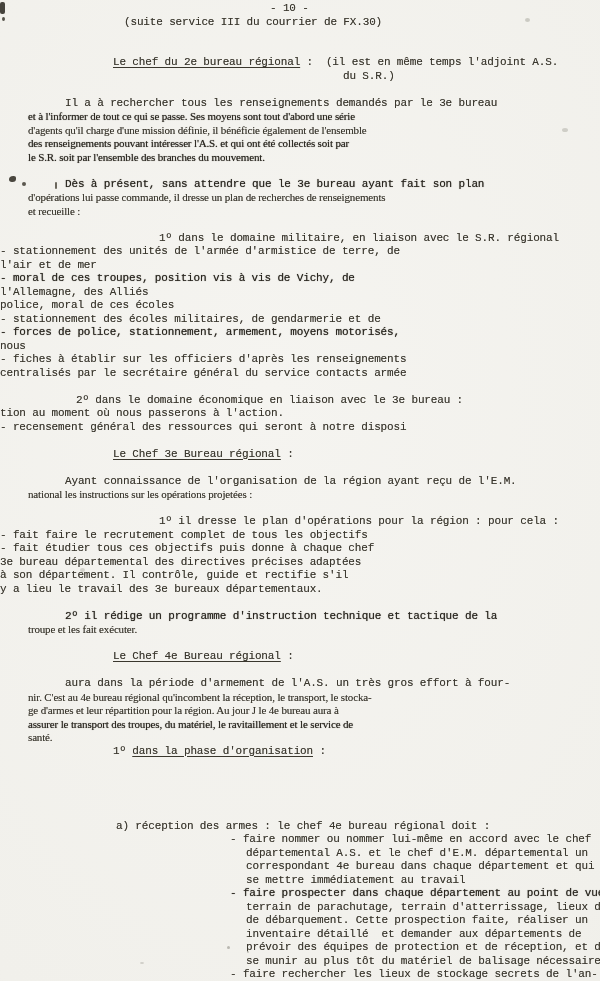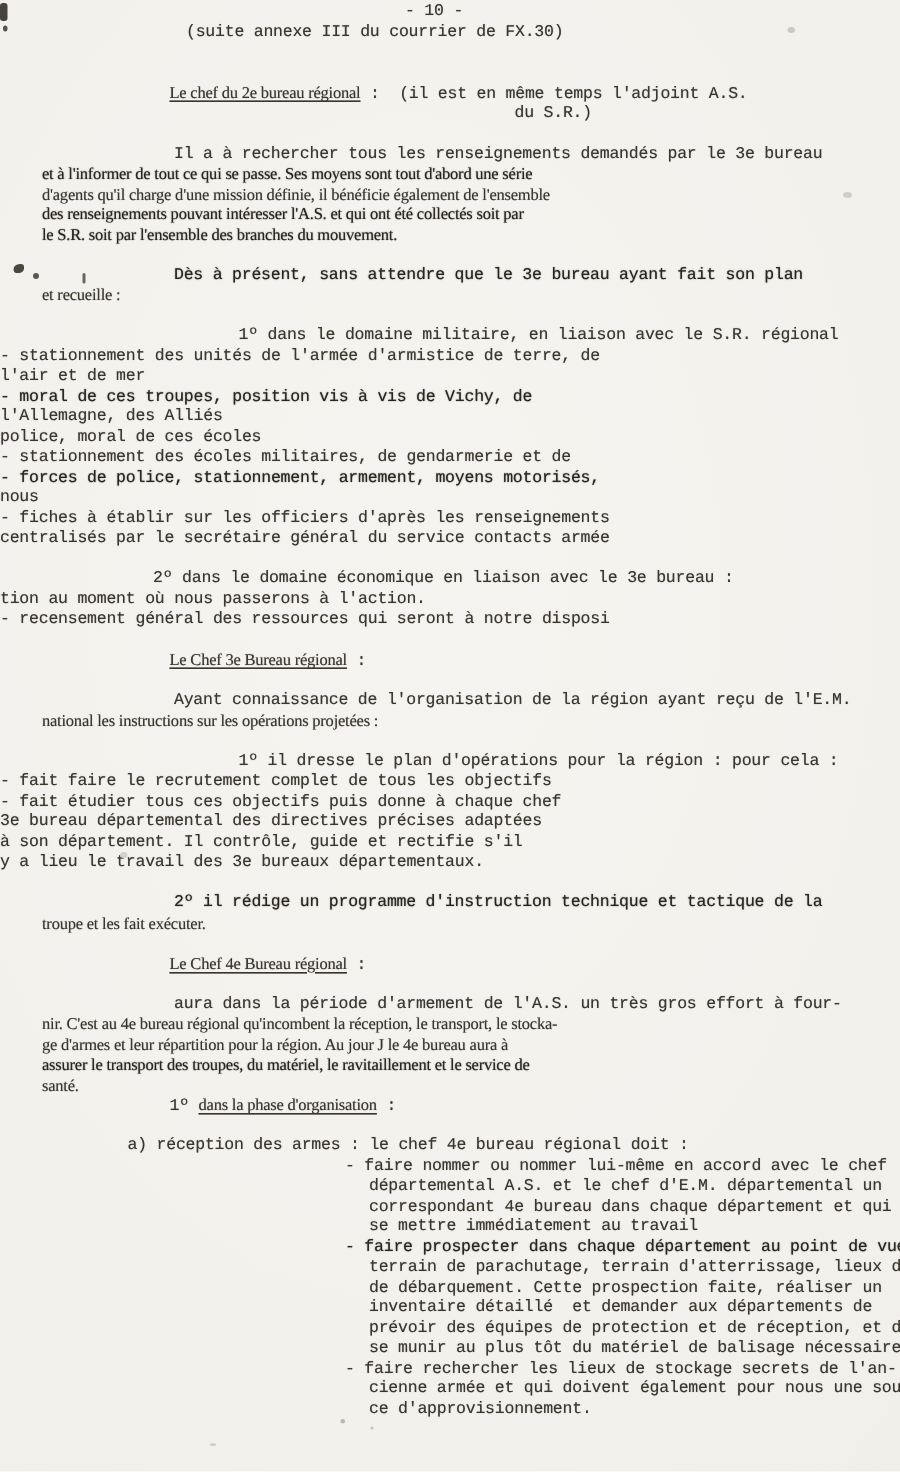--- a/index.html
+++ b/index.html
@@ -20,57 +20,58 @@
     padding-top: 2px;
     box-sizing: border-box;
   }
   .ln {
     height: 13.5px;
     line-height: 13.5px;
     white-space: pre;
     text-shadow: 0 0 0.6px rgba(58,55,46,0.55);
   }
   .dk { color: #29261f; text-shadow: 0 0 0.8px rgba(41,38,31,0.75); }
-  .u  { text-decoration: underline; text-decoration-thickness: 1px; text-underline-offset: 2px; font-family: Liberation Serif, serif; }
+  .u  { text-decoration: underline; text-decoration-thickness: 1px; text-underline-offset: 2px; }
 
   
   .pg  { padding-left: 270px; }
   .sub { padding-left: 124px; }
   .h   { padding-left: 113px; }
   .sr  { padding-left: 343px; }
   .m   { padding-left: 28px; font-family: Liberation Serif, serif;  }
-  .p   { padding-left: 116px;  }
-  .p2  { padding-left: 102px; }
+  .p   { padding-left: 65px;  }
+  .p2  { padding-left: 76px; }
   .l1  { padding-left: 159px; }
   .b1  { }
   .w1  { }
-  .aa  { padding-left: 85px; }
+  .aa  { padding-left: 116px; margin-top: 48px; }
   .b2  { padding-left: 230px; }
   .w2  { padding-left: 246px; }
 
   .artifact { position: absolute; }
 </style>
 </head>
 <body>
 
 <div id="page">
     <div class="ln pg"><span>- 10 -</span></div>
-    <div class="ln sub"><span>(suite annexe III du courrier de FX.30)</span></div>
+    <div class="ln sub"><span>(suite service III du courrier de FX.30)</span></div>
     <div class="ln m"></div>
     <div class="ln m"></div>
     <div class="ln h"><span class="u">Le chef du 2e bureau régional</span><span> :  (il est en même temps l'adjoint A.S.</span></div>
     <div class="ln sr"><span>du S.R.)</span></div>
     <div class="ln m"></div>
     <div class="ln p"><span>Il a à rechercher tous les renseignements demandés par le 3e bureau</span></div>
     <div class="ln m dk"><span>et à l'informer de tout ce qui se passe. Ses moyens sont tout d'abord une série</span></div>
     <div class="ln m"><span>d'agents qu'il charge d'une mission définie, il bénéficie également de l'ensemble</span></div>
     <div class="ln m dk"><span>des renseignements pouvant intéresser l'A.S. et qui ont été collectés soit par</span></div>
     <div class="ln m dk"><span>le S.R. soit par l'ensemble des branches du mouvement.</span></div>
     <div class="ln m"></div>
     <div class="ln p dk"><span>Dès à présent, sans attendre que le 3e bureau ayant fait son plan</span></div>
+    <div class="ln m"><span>d'opérations lui passe commande, il dresse un plan de recherches de renseignements</span></div>
     <div class="ln m"><span>et recueille :</span></div>
     <div class="ln m"></div>
     <div class="ln l1"><span>1º dans le domaine militaire, en liaison avec le S.R. régional</span></div>
     <div class="ln b1"><span>- stationnement des unités de l'armée d'armistice de terre, de</span></div>
     <div class="ln w1"><span>l'air et de mer</span></div>
     <div class="ln b1 dk"><span>- moral de ces troupes, position vis à vis de Vichy, de</span></div>
     <div class="ln w1"><span>l'Allemagne, des Alliés</span></div>
     <div class="ln w1"><span>police, moral de ces écoles</span></div>
     <div class="ln b1"><span>- stationnement des écoles militaires, de gendarmerie et de</span></div>
     <div class="ln b1 dk"><span>- forces de police, stationnement, armement, moyens motorisés,</span></div>

